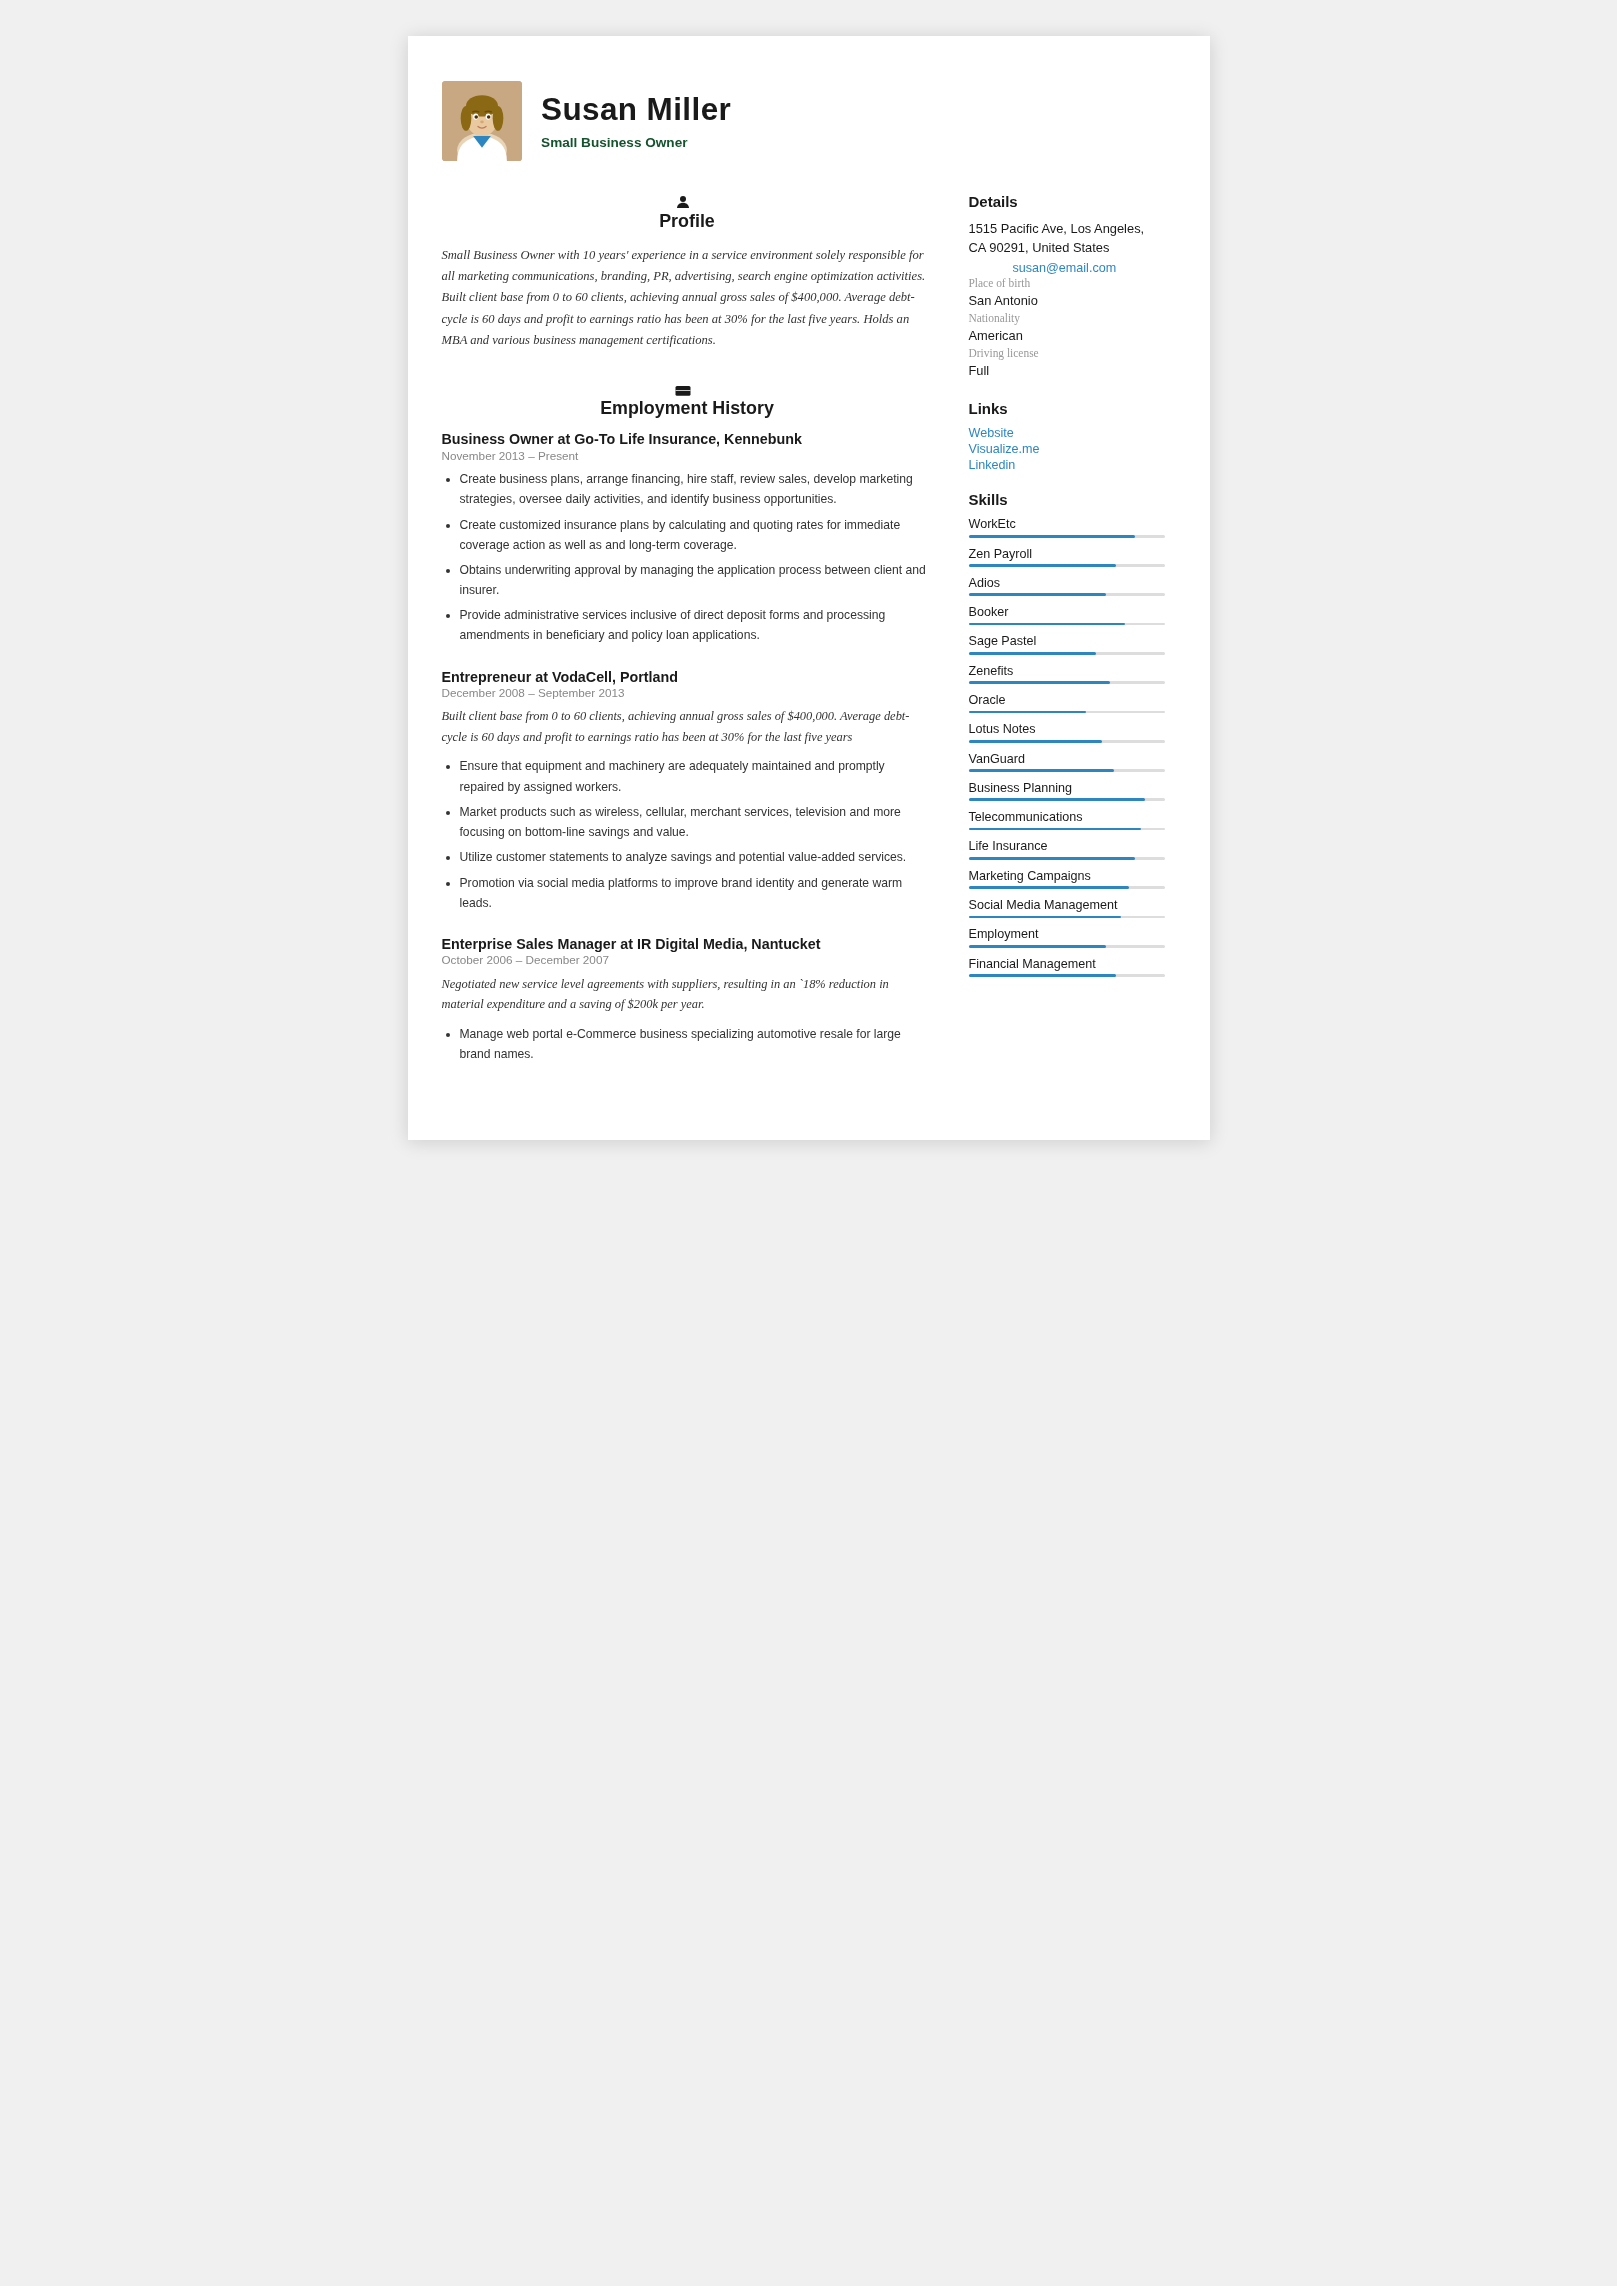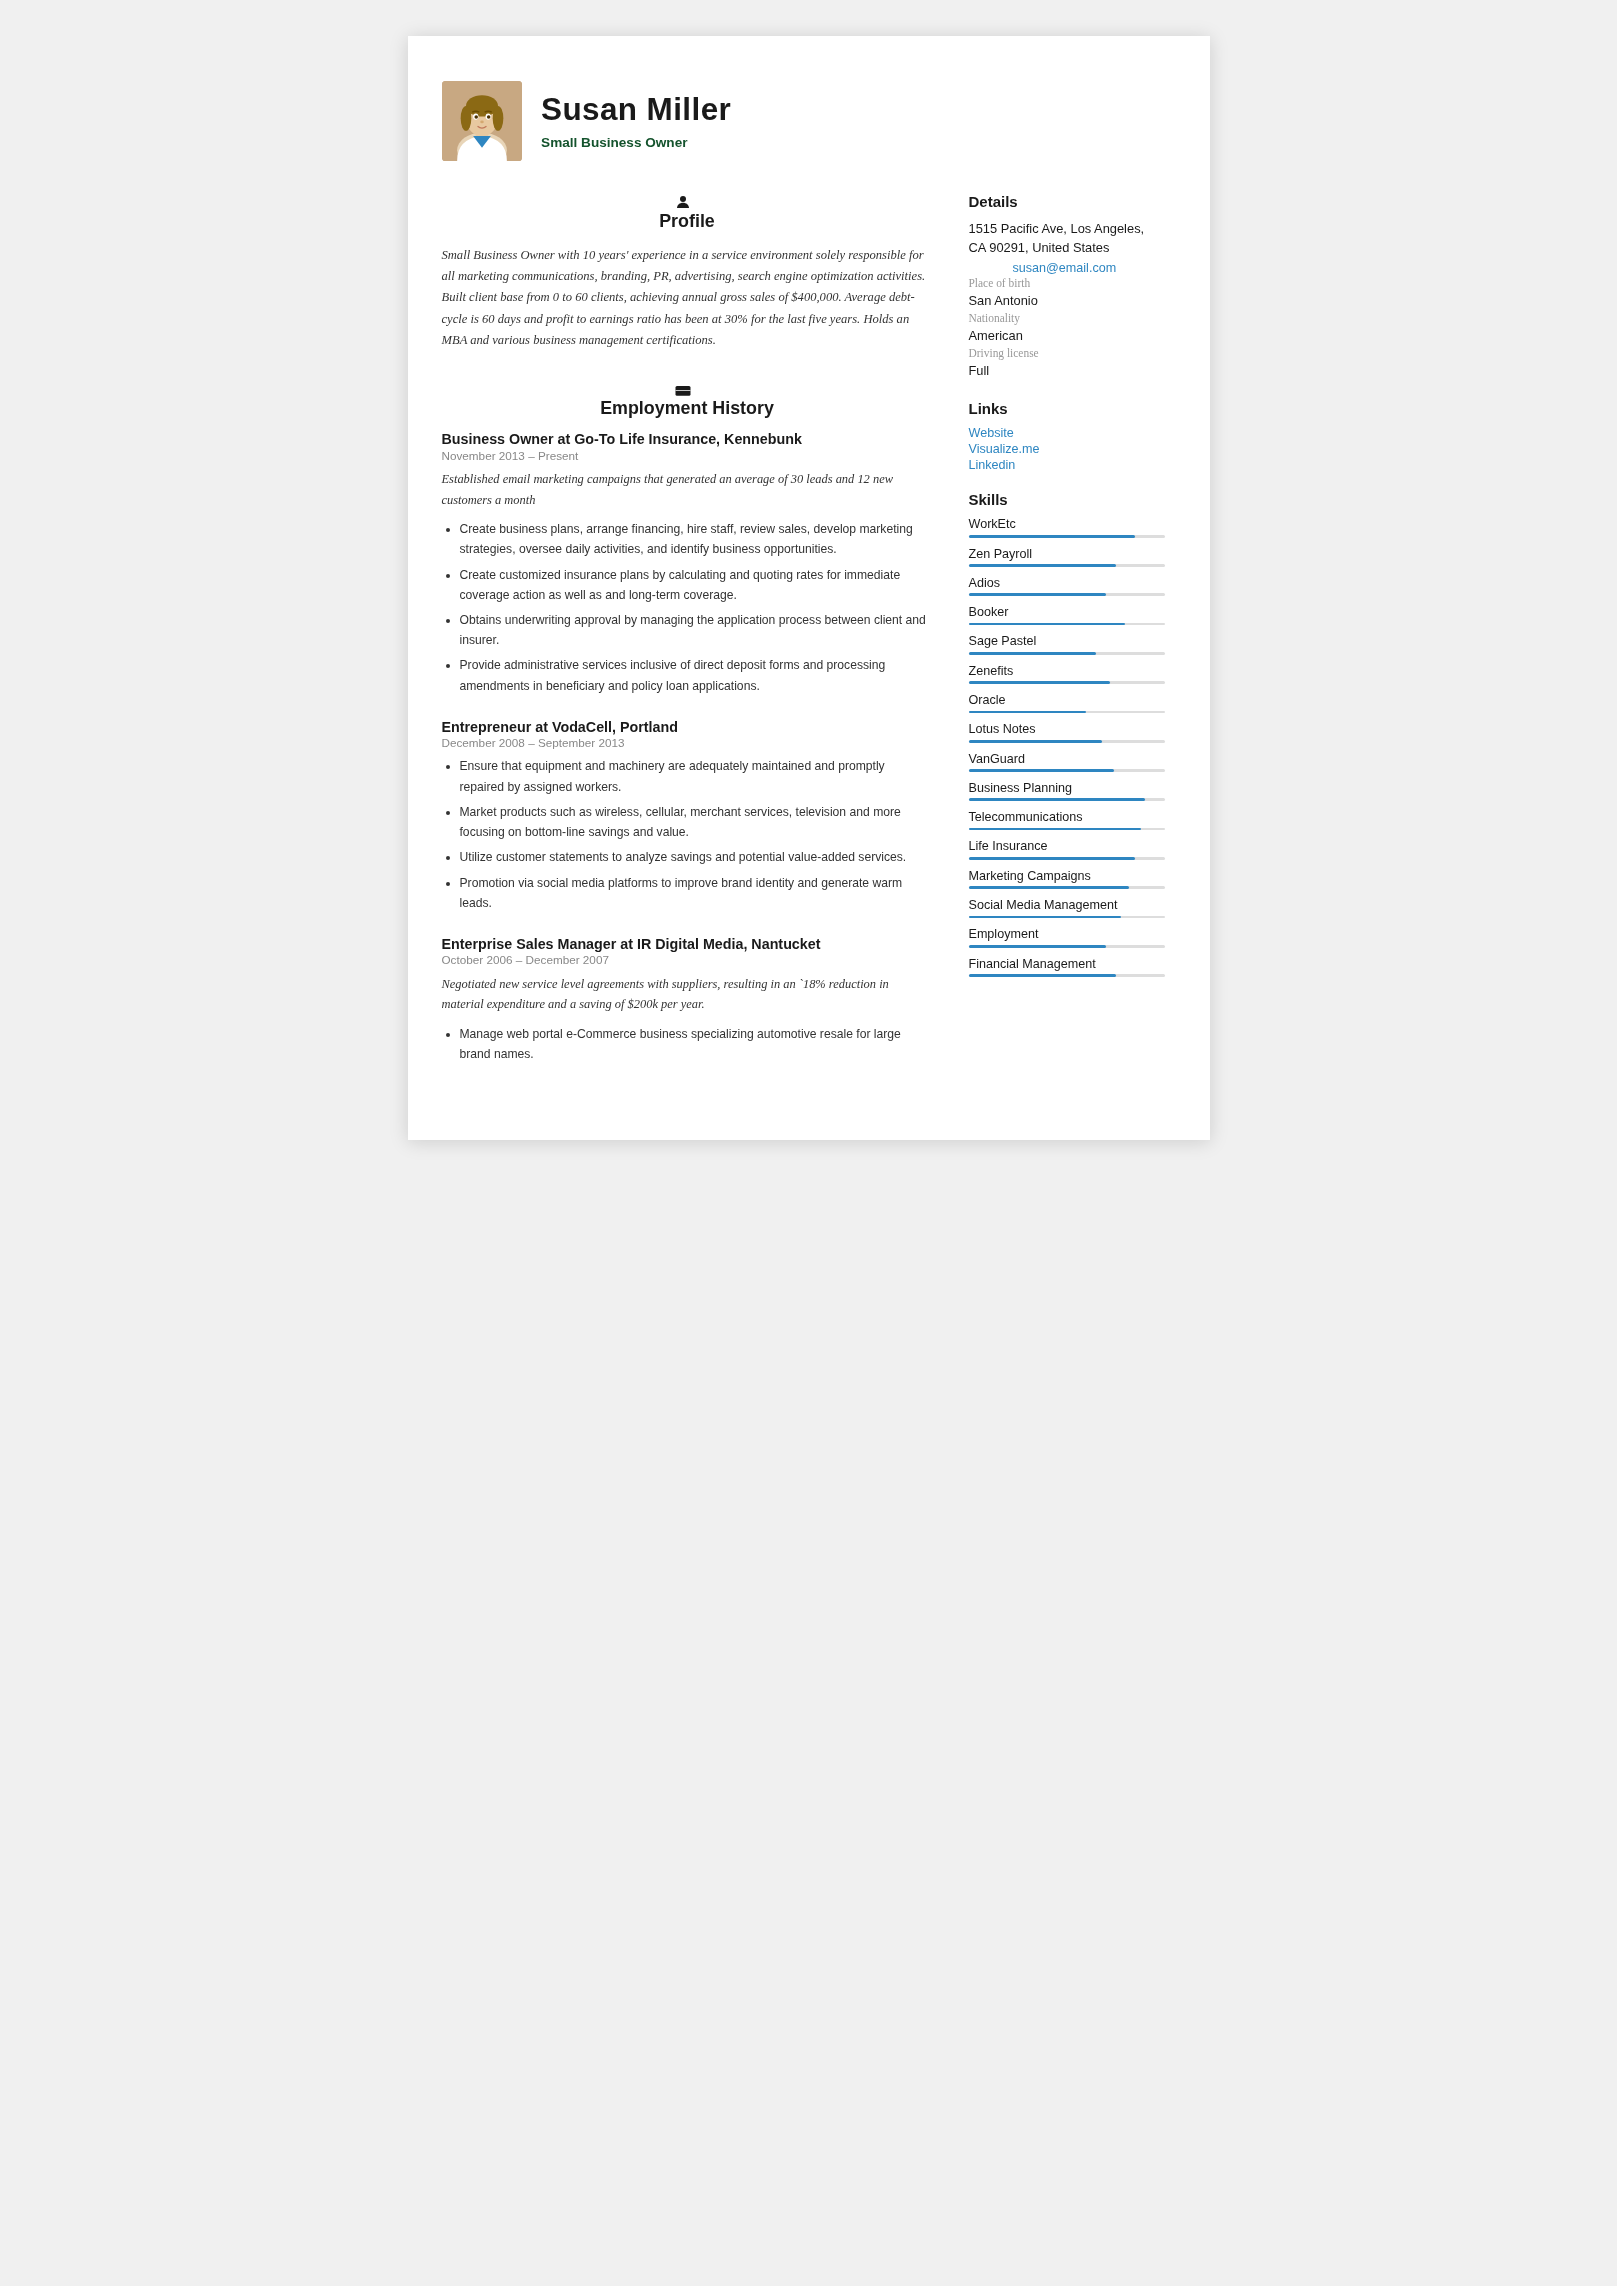--- a/index.html
+++ b/index.html
@@ -252,31 +252,31 @@
           <path d="M8 8V6a4 4 0 0 1 8 0v2" stroke="#fff" stroke-width="1.5" fill="none"></path>
           <line x1="2" y1="14" x2="22" y2="14" stroke="#fff" stroke-width="1"></line>
         </svg>
         <span>Employment History</span>
       </div>
 
       <div id="jobs-container">
           <div class="job">
     <div class="job-title">Business Owner at Go-To Life Insurance, Kennebunk</div>
     <div class="job-dates">November 2013 – Present</div>
-    <div class="job-summary">Established email marketing campaigns that generated an average of 30 leads and 12 new customers a month</div>
     <ul class="job-bullets">
               <li>Create business plans, arrange financing, hire staff, review sales, develop marketing strategies, oversee daily activities, and identify business opportunities.</li>
               <li>Create customized insurance plans by calculating and quoting rates for immediate coverage action as well as and long-term coverage.</li>
               <li>Obtains underwriting approval by managing the application process between client and insurer.</li>
               <li>Provide administrative services inclusive of direct deposit forms and processing amendments in beneficiary and policy loan applications.</li>
             </ul>
   </div>
           <div class="job">
     <div class="job-title">Entrepreneur at VodaCell, Portland</div>
     <div class="job-dates">December 2008 – September 2013</div>
+    <div class="job-summary">Built client base from 0 to 60 clients, achieving annual gross sales of $400,000. Average debt-cycle is 60 days and profit to earnings ratio has been at 30% for the last five years</div>
     <ul class="job-bullets">
               <li>Ensure that equipment and machinery are adequately maintained and promptly repaired by assigned workers.</li>
               <li>Market products such as wireless, cellular, merchant services, television and more focusing on bottom-line savings and value.</li>
               <li>Utilize customer statements to analyze savings and potential value-added services.</li>
               <li>Promotion via social media platforms to improve brand identity and generate warm leads.</li>
             </ul>
   </div>
           <div class="job">
     <div class="job-title">Enterprise Sales Manager at IR Digital Media, Nantucket</div>
     <div class="job-dates">October 2006 – December 2007</div>

